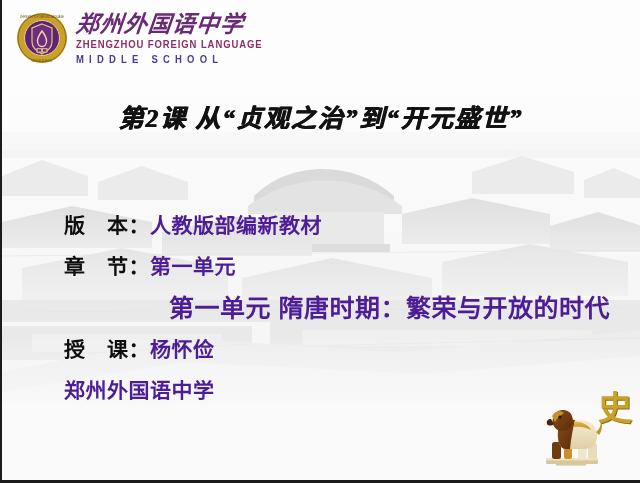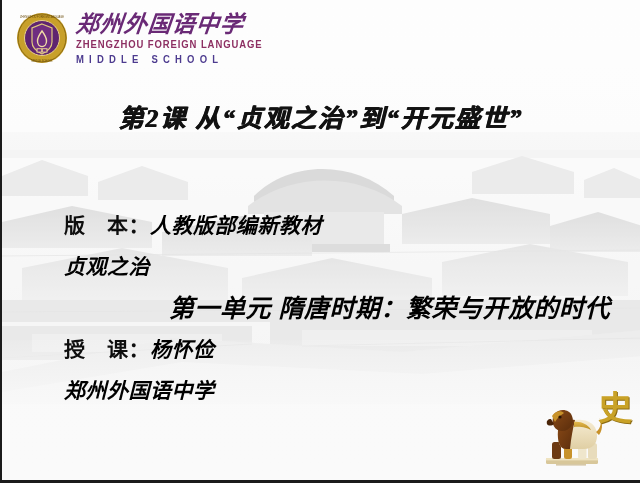--- a/index.html
+++ b/index.html
@@ -139,24 +139,23 @@
   .info-label {
     font-size: 21px;
     font-weight: 700;
     color: #0e0e0e;
     white-space: pre;
     letter-spacing: 0.5px;
   }
   .info-value {
     font-size: 21px;
     font-weight: 700;
-    color: #000000;
+    color: #4c1d95;
     white-space: nowrap;
     letter-spacing: 0.5px;
-    font-style: italic;
   }
   .info-row.indented {
     padding-left: 105px;
     height: 42px;
   }
   .info-row.indented .info-value {
     font-size: 25px;
   }
 
   
@@ -285,21 +284,22 @@
   </div>
 
   <div class="lesson-title">第2课 从“贞观之治”到“开元盛世”</div>
 
   <div class="info-list">
     <div class="info-row">
       <span class="info-label">版　本：</span>
       <span class="info-value">人教版部编新教材</span>
     </div>
     <div class="info-row">
-      <span class="info-value">贞观之治</span>
+      <span class="info-label">章　节：</span>
+      <span class="info-value">第一单元</span>
     </div>
     <div class="info-row indented">
       <span class="info-value">第一单元  隋唐时期：繁荣与开放的时代</span>
     </div>
     <div class="info-row">
       <span class="info-label">授　课：</span>
       <span class="info-value">杨怀俭</span>
     </div>
     <div class="info-row">
       <span class="info-value">郑州外国语中学</span>

